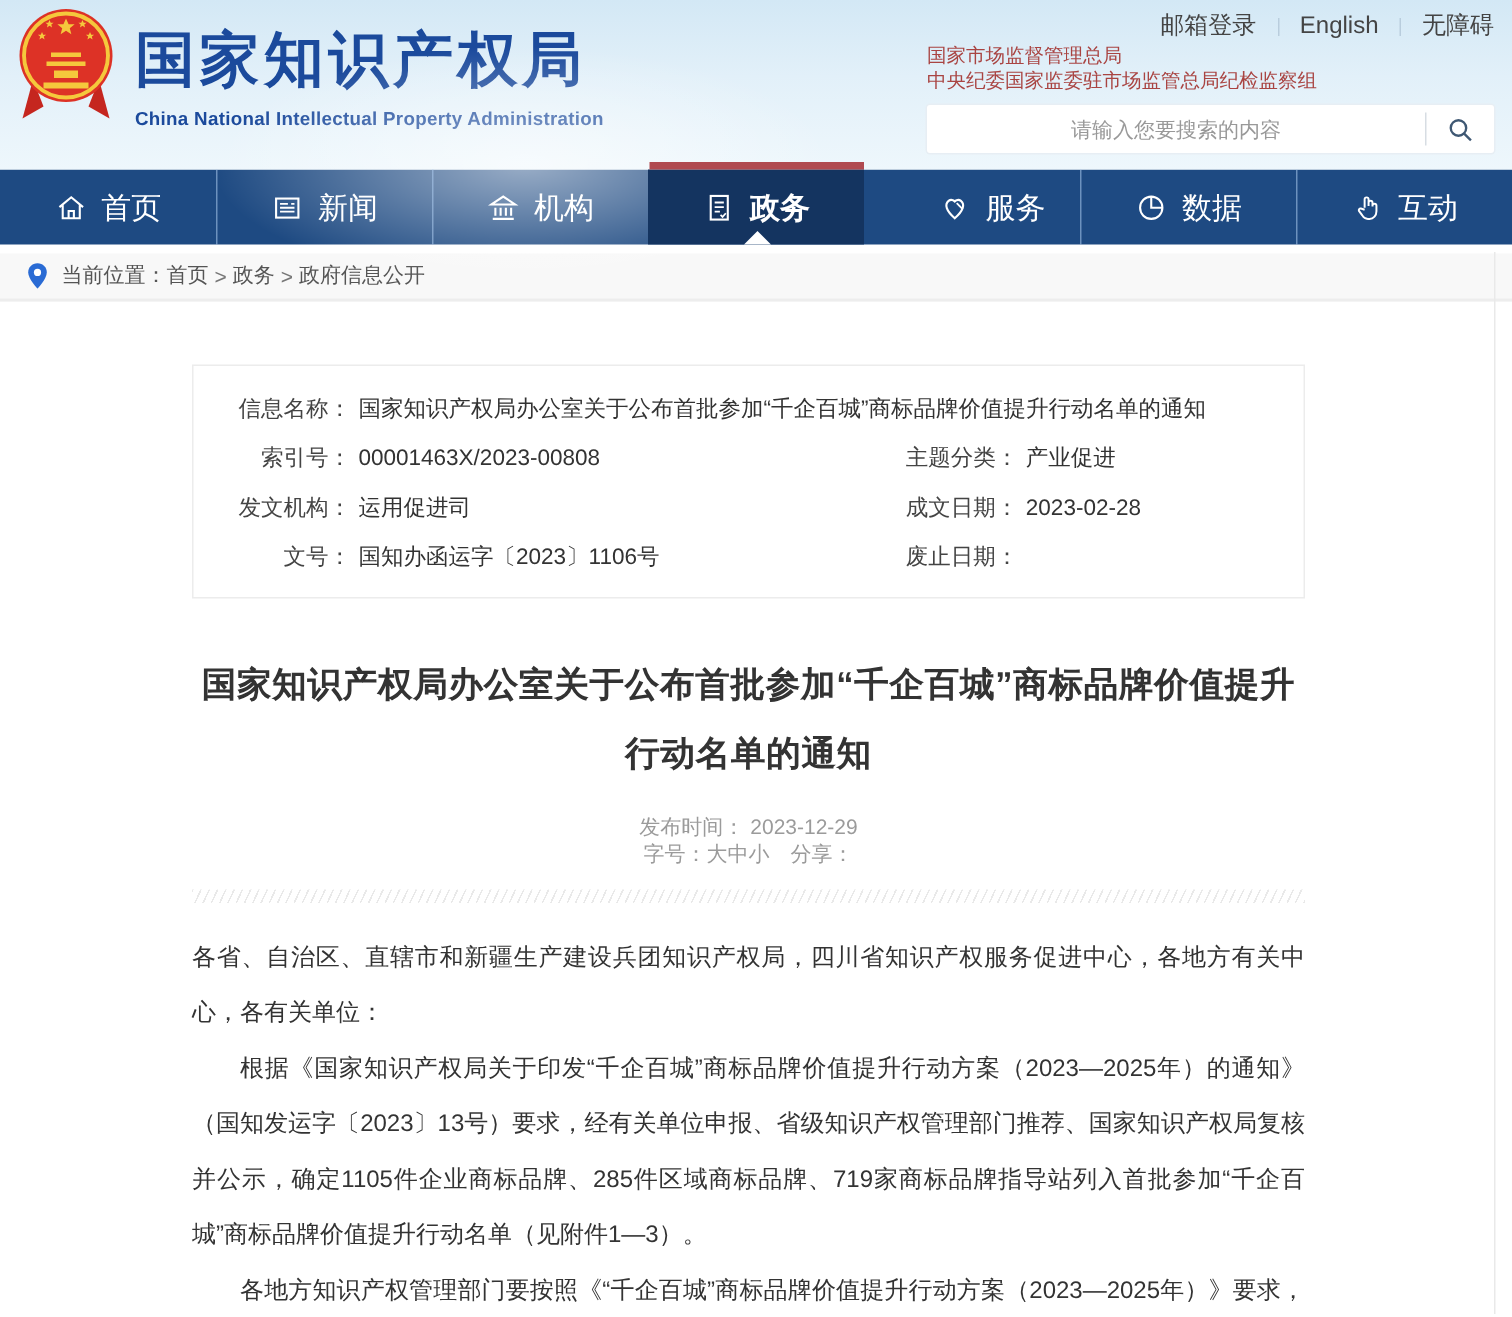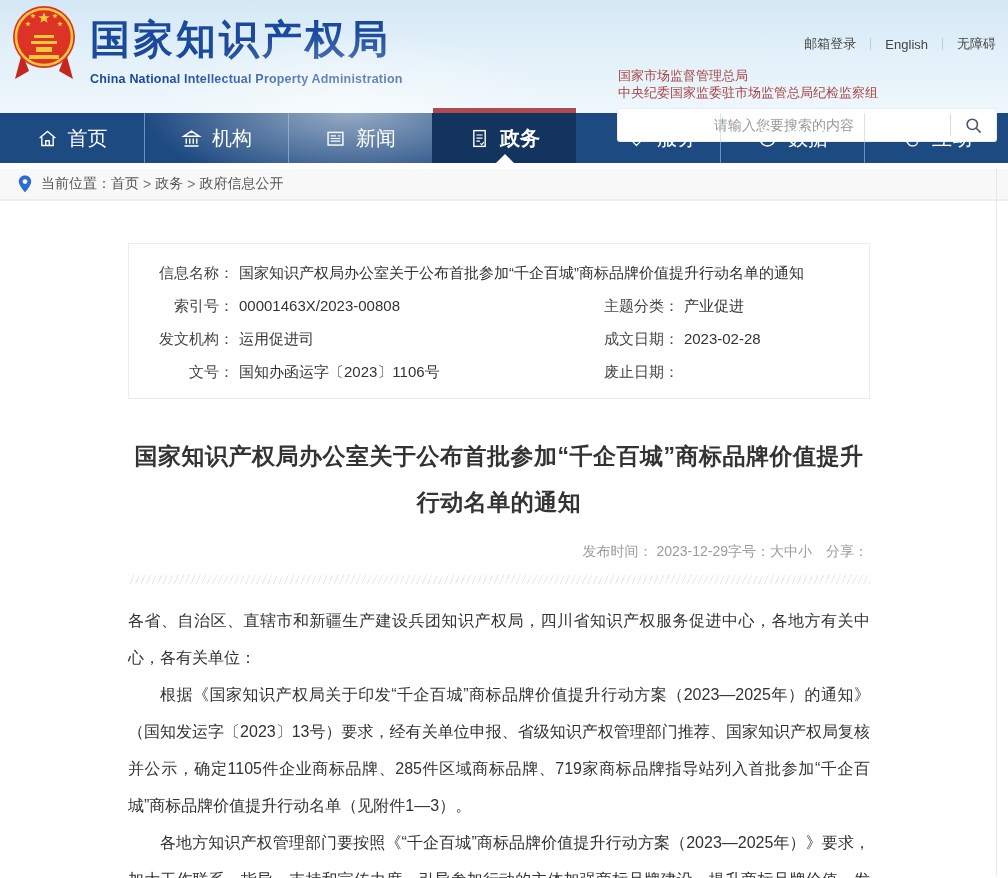--- a/index.html
+++ b/index.html
@@ -9,24 +9,24 @@
   
   .site-header{position:relative;height:113px;
     background:linear-gradient(180deg,#d3e8f5 0%,#e2f0f9 45%,#eef7fc 100%);}
   .site-header::after{content:"";position:absolute;left:140px;top:30px;width:420px;height:160px;
     background:radial-gradient(ellipse at center,rgba(255,255,255,.55) 0%,rgba(255,255,255,0) 70%);pointer-events:none;}
   .emblem{position:absolute;left:6px;top:3px;}
   .title-block{position:absolute;left:90px;top:12px;}
   .site-title{font-size:40px;font-weight:bold;color:#1b4a9c;letter-spacing:3px;}
   .site-subtitle{margin-top:5px;font-size:12.5px;font-weight:bold;color:#1b4a9c;letter-spacing:.2px;}
   .header-right{position:absolute;left:618px;top:7px;width:378px;}
-  .top-links{display:flex;justify-content:flex-end;align-items:center;font-size:13px;color:#444;margin-top:28px;}
+  .top-links{display:flex;justify-content:flex-end;align-items:center;font-size:16px;color:#444;}
   .top-links a{color:#444;text-decoration:none;cursor:pointer;}
   .top-links .sep{width:1px;height:12px;background:#b9cddd;margin:0 14px;}
-  .org-links{margin-top:14px;display:flex;flex-direction:column;font-size:13px;line-height:17px;}
+  .org-links{margin-top:0;display:flex;flex-direction:column;font-size:13px;line-height:17px;}
   .org-links a{color:#a94442;text-decoration:none;cursor:pointer;}
   .search-bar{margin-top:8px;height:32px;background:#fff;border-radius:2px;display:flex;align-items:center;box-shadow:0 0 0 1px #e7eef4;}
   .search-bar input{flex:1;border:none;outline:none;height:100%;padding:0 12px;font-size:14px;color:#555;background:transparent;font-family:inherit;text-align:center;}
   .search-bar input::placeholder{color:#999;}
   .search-btn{width:46px;height:22px;background:none;border:none;border-left:1px solid #d7dde3;display:flex;align-items:center;justify-content:center;cursor:pointer;}
 
   
   .main-nav{height:50px;background:#1e4a82;display:grid;grid-template-columns:repeat(7,1fr);}
   .nav-item{position:relative;display:flex;align-items:center;justify-content:center;gap:10px;
     color:#fff;font-size:20px;cursor:pointer;}
@@ -51,21 +51,21 @@
   .info-card{margin-top:42px;border:1px solid #ececec;padding:12px 0 10px;}
   .info-row{display:flex;font-size:15px;color:#333;line-height:33px;}
   .cell{display:flex;}
   .cell.c1{width:63.5%;}
   .cell.c2{flex:1;}
   .ilabel{width:105px;flex-shrink:0;text-align:right;color:#444;}
   .ilabel.short{width:80px;}
   .ivalue{padding-left:5px;}
 
   .article-title{margin:34px 0 0;font-size:23px;font-weight:bold;line-height:46px;color:#333;text-align:center;letter-spacing:.5px;}
-  .meta-row{margin-top:18px;display:flex;justify-content:flex-end;align-items:center;font-size:14px;color:#9b9b9b;padding:0 2px;}
+  .meta-row{margin-top:18px;display:flex;justify-content:flex-end;align-items:center;font-size:14px;color:#9b9b9b;padding:0 2px;flex-direction:column;}
   .meta-row .publish{display:flex;gap:4px;}
   .meta-row .tools{display:flex;align-items:center;gap:0;}
   .meta-row .tools a{color:#9b9b9b;text-decoration:none;cursor:pointer;}
   .meta-row .share-label{margin-left:14px;}
   .hatch-divider{margin-top:14px;height:9px;
     background:repeating-linear-gradient(115deg,#e9e9e9 0,#e9e9e9 1px,transparent 1px,transparent 5px);}
   .article-body{margin-top:18px;font-size:16px;color:#333;line-height:37px;text-align:justify;}
   .article-body p{margin:0;text-indent:2em;}
   .article-body p.no-indent{text-indent:0;}
 </style>
@@ -124,30 +124,30 @@
 
   <nav class="main-nav">
     <div class="nav-item">
       <svg width="21" height="21" viewBox="0 0 24 24">
         <path d="M3 11.5 L12 4 L21 11.5 M5.5 10 V20 H18.5 V10 M10 20 v-5.5 h4 V20" fill="none" stroke="#fff" stroke-width="1.6"></path>
       </svg>
       <span>首页</span>
     </div>
     <div class="nav-item">
       <svg width="21" height="21" viewBox="0 0 24 24">
-        <path d="M3 9.5 L12 3.5 L21 9.5 Z M6 12 v6 M10 12 v6 M14 12 v6 M18 12 v6 M4 20.5 h16" fill="none" stroke="#fff" stroke-width="1.6"></path>
-      </svg>
-      <span>机构</span>
-    </div>
-    <div class="nav-item">
-      <svg width="21" height="21" viewBox="0 0 24 24">
         <rect x="3.5" y="5" width="17" height="14.5" fill="none" stroke="#fff" stroke-width="1.6"></rect>
         <path d="M6.5 9 h6 M6.5 12 h11 M6.5 15 h11 M15 9 h2.5" fill="none" stroke="#fff" stroke-width="1.4"></path>
       </svg>
       <span>新闻</span>
+    </div>
+    <div class="nav-item">
+      <svg width="21" height="21" viewBox="0 0 24 24">
+        <path d="M3 9.5 L12 3.5 L21 9.5 Z M6 12 v6 M10 12 v6 M14 12 v6 M18 12 v6 M4 20.5 h16" fill="none" stroke="#fff" stroke-width="1.6"></path>
+      </svg>
+      <span>机构</span>
     </div>
     <div class="nav-item active">
       <svg width="21" height="21" viewBox="0 0 24 24">
         <rect x="5.5" y="3" width="13" height="18" fill="none" stroke="#fff" stroke-width="1.6"></rect>
         <path d="M8.5 8 h7 M8.5 11.5 h7 M8.5 15 h4" fill="none" stroke="#fff" stroke-width="1.4"></path>
         <path d="M13 17.5 l1.5 1.5 l2.5 -2.8" fill="none" stroke="#fff" stroke-width="1.3"></path>
       </svg>
       <span>政务</span>
     </div>
     <div class="nav-item">

